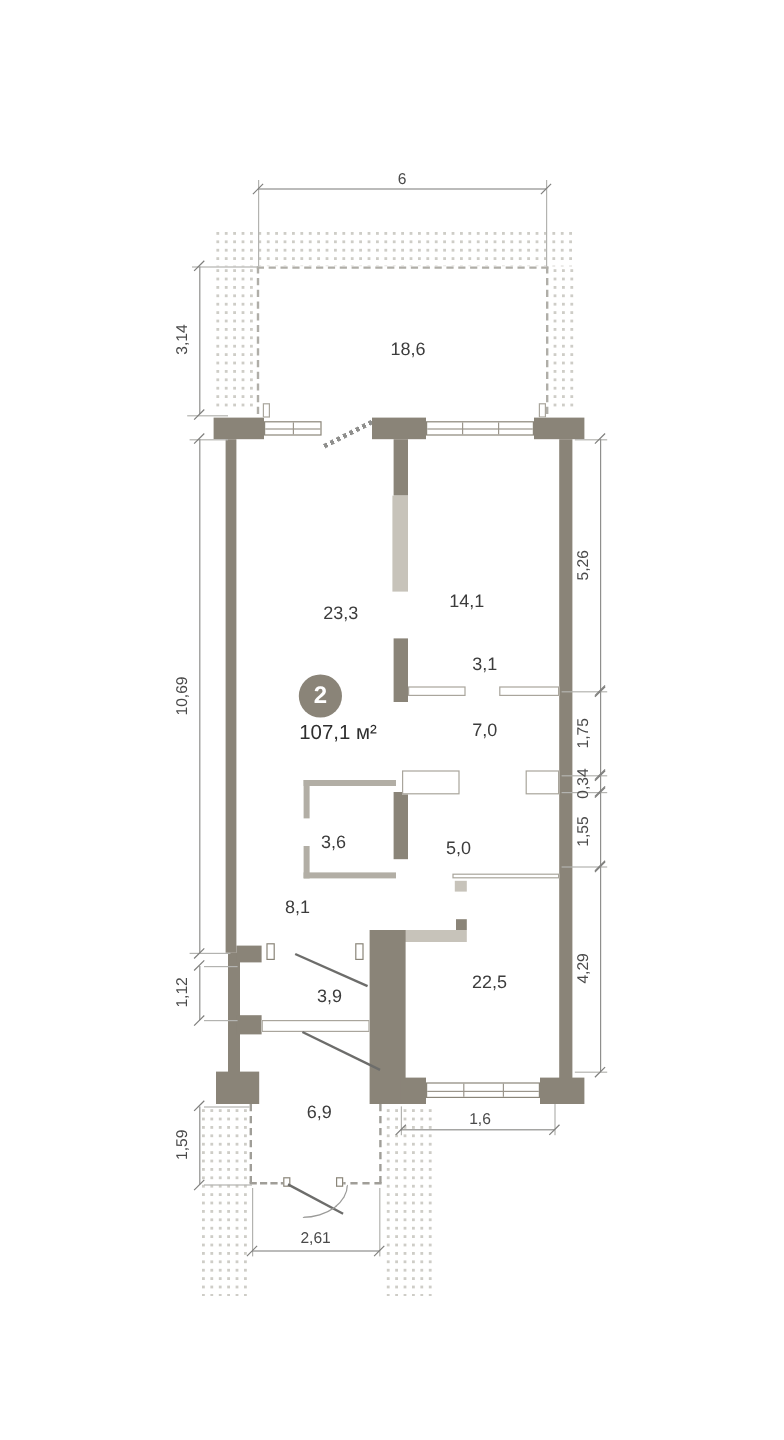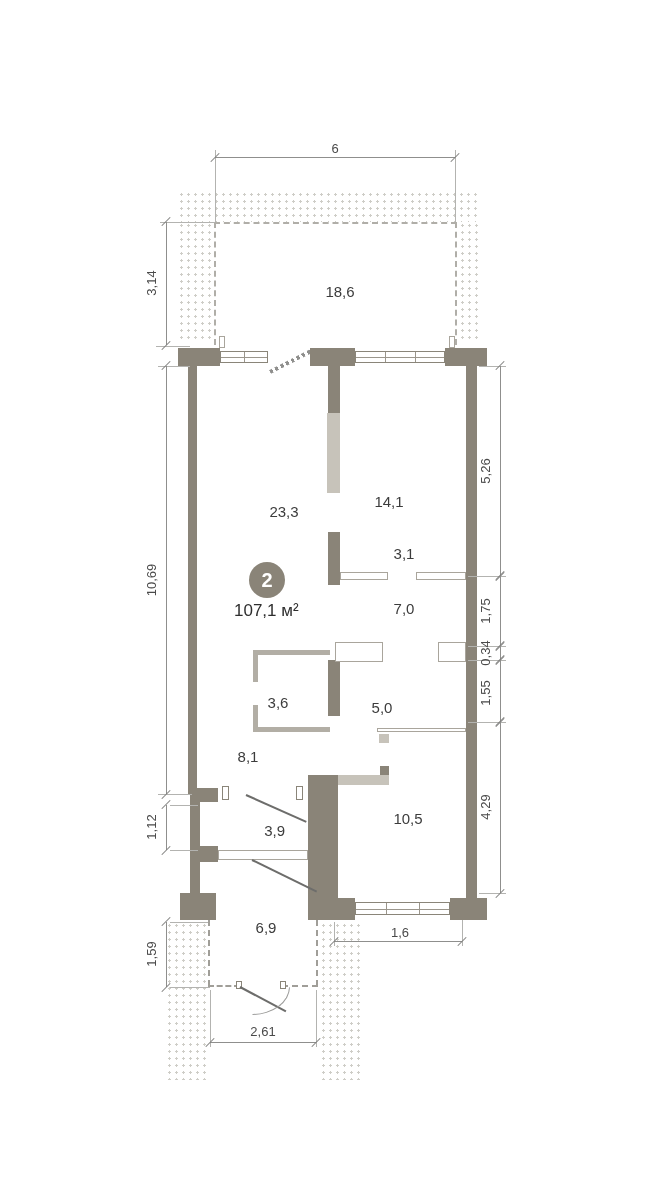--- a/index.html
+++ b/index.html
@@ -32,21 +32,21 @@
   .leafhatch{position:absolute;height:4px;transform-origin:left center;
      background:repeating-linear-gradient(90deg,#8f8f8d 0 3px,transparent 3px 6px);}
   .arc{position:absolute;border:1px solid #9a9a98;border-color:transparent #9a9a98 #9a9a98 transparent;
        border-radius:0 0 100% 0;}
   .jamb{position:absolute;background:#fff;border:1px solid #8a8579;box-sizing:border-box;}
   .roomlbl{position:absolute;width:44px;text-align:center;font-size:15px;color:#3c3c3c;}
   .dimlbl{position:absolute;width:44px;height:16px;text-align:center;font-size:13px;color:#4a4a4a;}
   .dimlbl.v{transform:rotate(-90deg);}
   .badge{position:absolute;width:36px;height:36px;border-radius:50%;background:#8a8478;
          color:#fff;font-size:20px;font-weight:bold;text-align:center;line-height:36px;}
-  .total{position:absolute;width:80px;text-align:left;font-size:17px;color:#2e2e2e;}
+  .total{position:absolute;width:80px;text-align:right;font-size:17px;color:#2e2e2e;}
 </style>
 </head>
 <body>
 
 <div id="plan">
 
   <div class="hatch" style="left:178px;top:191px;width:302px;height:31px;"></div>
   <div class="hatch" style="left:178px;top:222px;width:37px;height:118px;"></div>
   <div class="hatch" style="left:452px;top:222px;width:28px;height:118px;"></div>
 
@@ -134,21 +134,21 @@
   <div class="total" style="left:234px;top:601px;">107,1 м²</div>
 
   <div class="roomlbl" style="left:262px;top:503px;">23,3</div>
   <div class="roomlbl" style="left:367px;top:493px;">14,1</div>
   <div class="roomlbl" style="left:382px;top:545px;">3,1</div>
   <div class="roomlbl" style="left:382px;top:600px;">7,0</div>
   <div class="roomlbl" style="left:256px;top:694px;">3,6</div>
   <div class="roomlbl" style="left:360px;top:699px;">5,0</div>
   <div class="roomlbl" style="left:226px;top:748px;">8,1</div>
   <div class="roomlbl" style="left:241px;top:822px;text-align:right;">3,9</div>
-  <div class="roomlbl" style="left:386px;top:810px;">10,5</div>
+  <div class="roomlbl" style="left:386px;top:810px;">22,5</div>
   <div class="roomlbl" style="left:244px;top:919px;">6,9</div>
 
   <div class="ext" style="left:158px;top:366px;width:32px;height:1px;"></div>
   <div class="ext" style="left:158px;top:794px;width:34px;height:1px;"></div>
   <div class="dimv" style="left:166px;top:366px;height:428px;"></div>
   <div class="dimlbl v" style="left:130px;top:572px;">10,69</div>
 
   <div class="ext" style="left:170px;top:805px;width:28px;height:1px;"></div>
   <div class="ext" style="left:170px;top:850px;width:28px;height:1px;"></div>
   <div class="dimv" style="left:166px;top:805px;height:45px;"></div>

